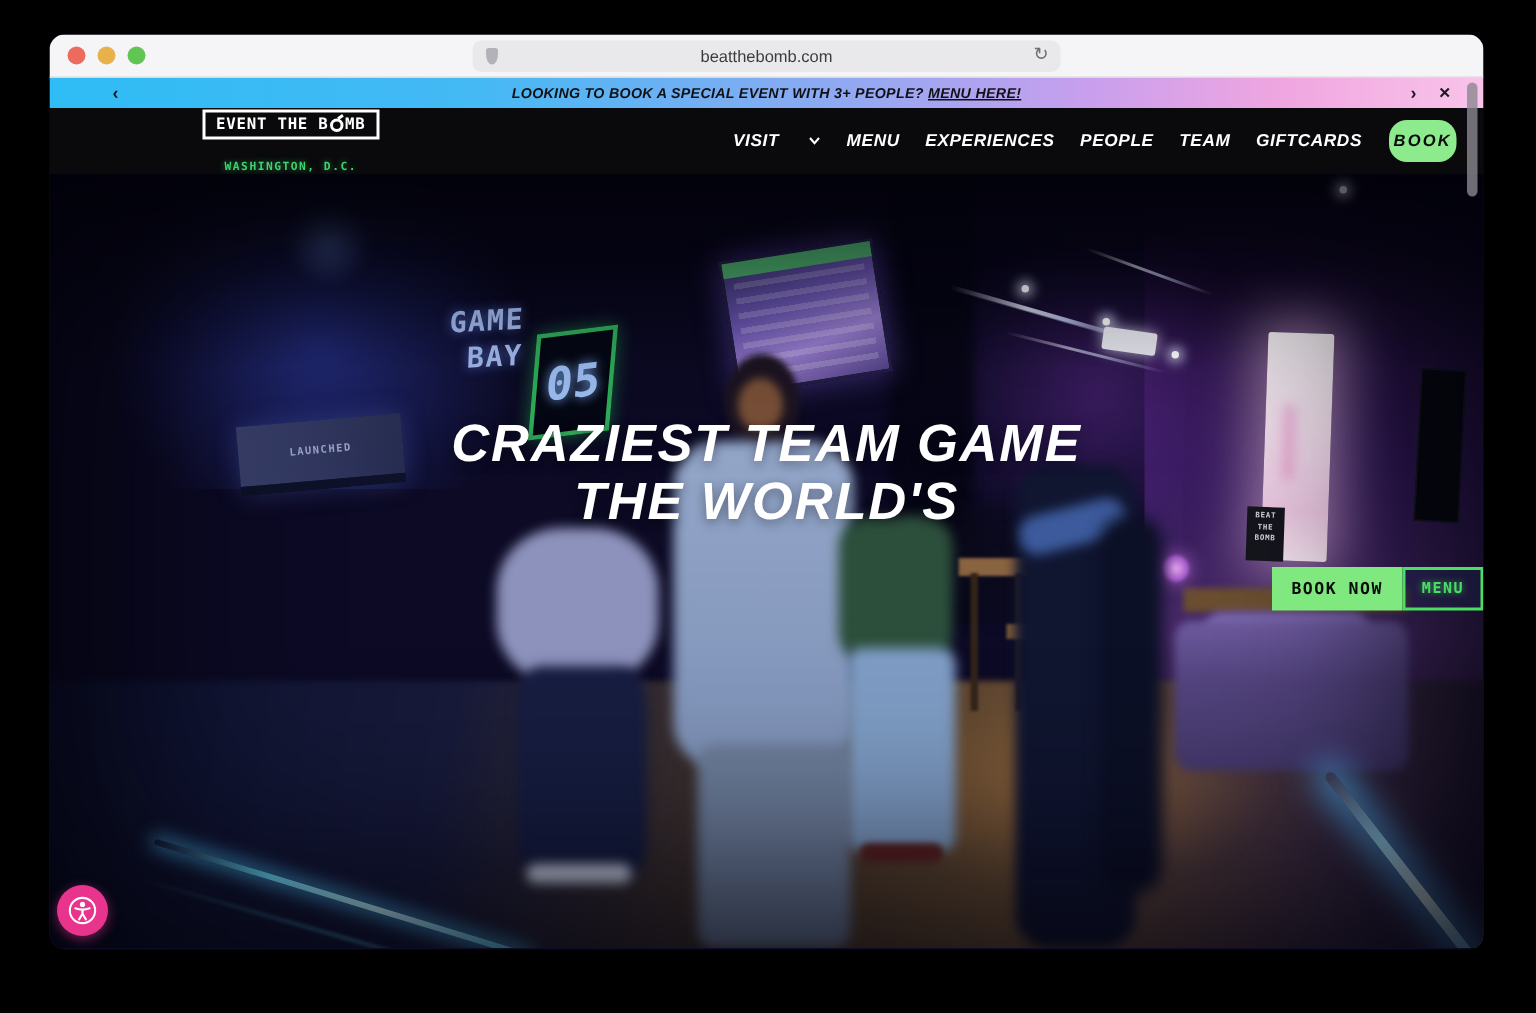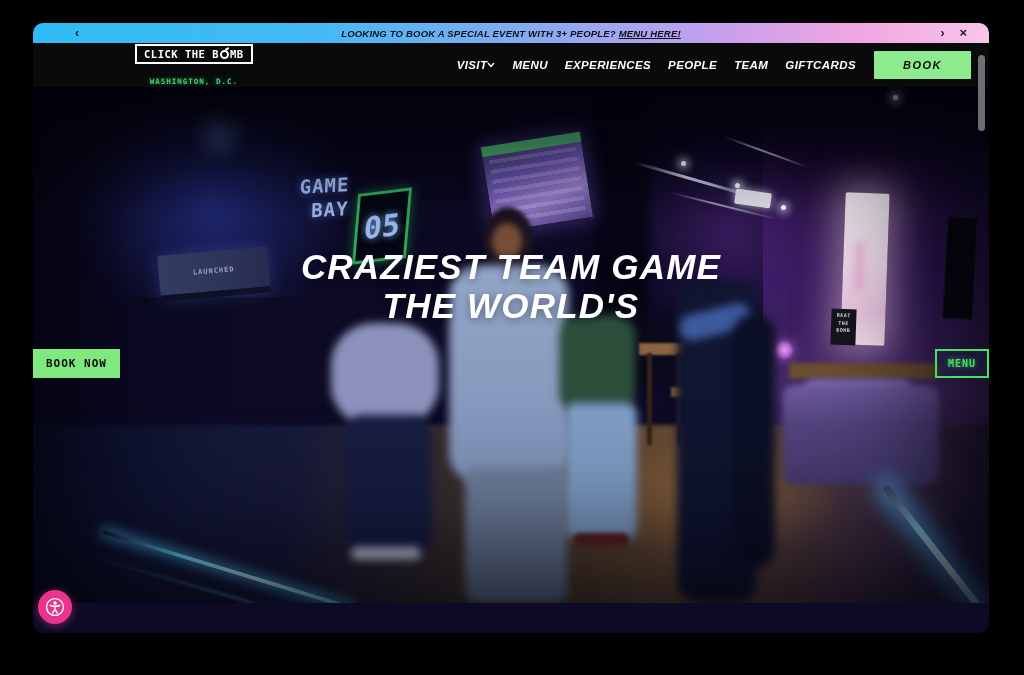--- a/index.html
+++ b/index.html
@@ -45,25 +45,25 @@
               letter-spacing:.5px; display:flex; align-items:center; white-space:nowrap; }
   .bomb { width:9px; height:9px; border:2px solid #fff; border-radius:50%; display:inline-block;
           position:relative; margin:0 1px; }
   .bomb::after { content:""; position:absolute; right:-2px; top:-4px; width:4px; height:2px;
                  background:#fff; transform:rotate(-35deg); }
   .location { margin-top:13px; text-align:center; font-family:"DejaVu Sans Mono", monospace;
               font-weight:bold; font-size:7.5px; letter-spacing:1px; color:#3fd36e;
               text-shadow:0 0 4px rgba(63,211,110,.6); }
   .nav-links { display:flex; align-items:center; gap:17px; margin-left:auto; }
   .nav-link { color:#fff; font-size:11.5px; font-weight:bold; font-style:italic;
-              letter-spacing:.4px; cursor:pointer; display:flex; align-items:center; gap:0; }
+              letter-spacing:.4px; cursor:pointer; display:flex; align-items:center; gap:20px; }
   .chev-down { width:8px; height:6px; }
   .book-btn { margin-left:18px; background:#8deb8d; color:#0a0a0a; border:none; cursor:pointer;
               font-family:"Liberation Sans", sans-serif; font-weight:bold; font-style:italic;
-              font-size:11px; letter-spacing:1.5px; padding:8px 29px; border-radius:1px; }
+              font-size:11px; letter-spacing:1.5px; padding:8px 3px; border-radius:12px; }
 
   
   .hero { position:relative; height:516px; background:#0c0a24; overflow:hidden; }
   .hero .d { position:absolute; }
 
   .glow-topleft { left:20px; top:0; width:290px; height:210px;
                   background:radial-gradient(circle at 55% 55%, rgba(55,75,205,.5), transparent 70%); }
   .glow-dot-blue { left:158px; top:18px; width:56px; height:56px; border-radius:50%;
                    background:radial-gradient(circle, rgba(120,160,255,.9), transparent 70%); filter:blur(4px); }
   .ceiling { left:0; top:0; width:956px; height:130px;
@@ -163,57 +163,69 @@
   .neon-br { left:852px; top:396px; width:165px; height:7px; border-radius:4px;
              transform:rotate(52deg); transform-origin:left center;
              background:linear-gradient(90deg, rgba(90,190,255,.15), #9fe2ff 35%, #eaffff 65%, #6ec8ff 100%);
              box-shadow:0 0 22px 7px rgba(90,185,255,.85); }
 
   .vignette { inset:0; box-shadow:inset 0 0 130px 45px rgba(2,2,10,.85); pointer-events:none; }
 
   .headline { left:0; right:0; top:160px; text-align:center; z-index:20; }
   .headline div { color:#fff; font-size:35px; font-weight:bold; font-style:italic;
                   letter-spacing:1.2px; line-height:1.12; text-shadow:0 2px 8px rgba(0,0,12,.4); }
-  .cta-row { left:0; right:0; top:262px; display:flex; justify-content:space-between; gap:25px; z-index:20; }
+  .cta-row { left:0; right:0; top:262px; display:flex; justify-content:flex-end; gap:0; z-index:20; }
   .cta-primary { background:#7fe87f; color:#0b0b0b; border:none; cursor:pointer;
                  font-family:"DejaVu Sans Mono", monospace; font-weight:bold; font-size:11px;
                  letter-spacing:1px; padding:8px 13px; }
   .cta-secondary { background:rgba(25,45,85,.25); color:#4ade63; border:2px solid #4ade63; cursor:pointer;
                    font-family:"DejaVu Sans Mono", monospace; font-weight:bold; font-size:10px;
                    letter-spacing:1px; padding:7px 11px; text-shadow:0 0 5px rgba(70,220,100,.7); }
 
   
   .scroll-thumb { position:absolute; right:4px; top:32px; width:7px; height:76px; border-radius:4px;
                   background:rgba(140,135,145,.8); z-index:40; }
   .a11y-btn { position:absolute; left:5px; bottom:9px; width:34px; height:34px; border-radius:50%;
               background:#e8348c; border:none; cursor:pointer; z-index:40;
               display:flex; align-items:center; justify-content:center;
               box-shadow:0 2px 8px rgba(232,52,140,.5); }
 </style>
 </head>
 <body>
 
 <div class="window">
 
+  <div class="titlebar">
+    <div class="traffic">
+      <span class="light red"></span>
+      <span class="light yellow"></span>
+      <span class="light green"></span>
+    </div>
+    <div class="urlfield">
+      <span class="shield"></span>
+      <span class="url-text">beatthebomb.com</span>
+      <span class="reload">↻</span>
+    </div>
+  </div>
 
   <div class="banner">
     <span class="banner-prev">‹</span>
     <div class="banner-msg">
       <span>LOOKING TO BOOK A SPECIAL EVENT WITH 3+ PEOPLE? </span><span class="lnk">MENU HERE!</span>
     </div>
     <div class="banner-ctrls">
       <span class="banner-next">›</span>
       <span class="banner-close">×</span>
     </div>
   </div>
 
   <div class="nav">
     <div class="logo-wrap">
       <div class="logo-box">
-        <span>CLICK THE B</span>
+        <span>EVENT THE B</span>
           <span class="bomb"></span>
           <span>MB</span>
       </div>
       <div class="location">WASHINGTON, D.C.</div>
     </div>
     <div class="nav-links">
       <span class="nav-link">
         <span>VISIT</span>
         <svg class="chev-down" viewBox="0 0 8 6">
             <path d="M1 1 L4 4.5 L7 1" fill="none" stroke="#fff" stroke-width="1.4"></path>

